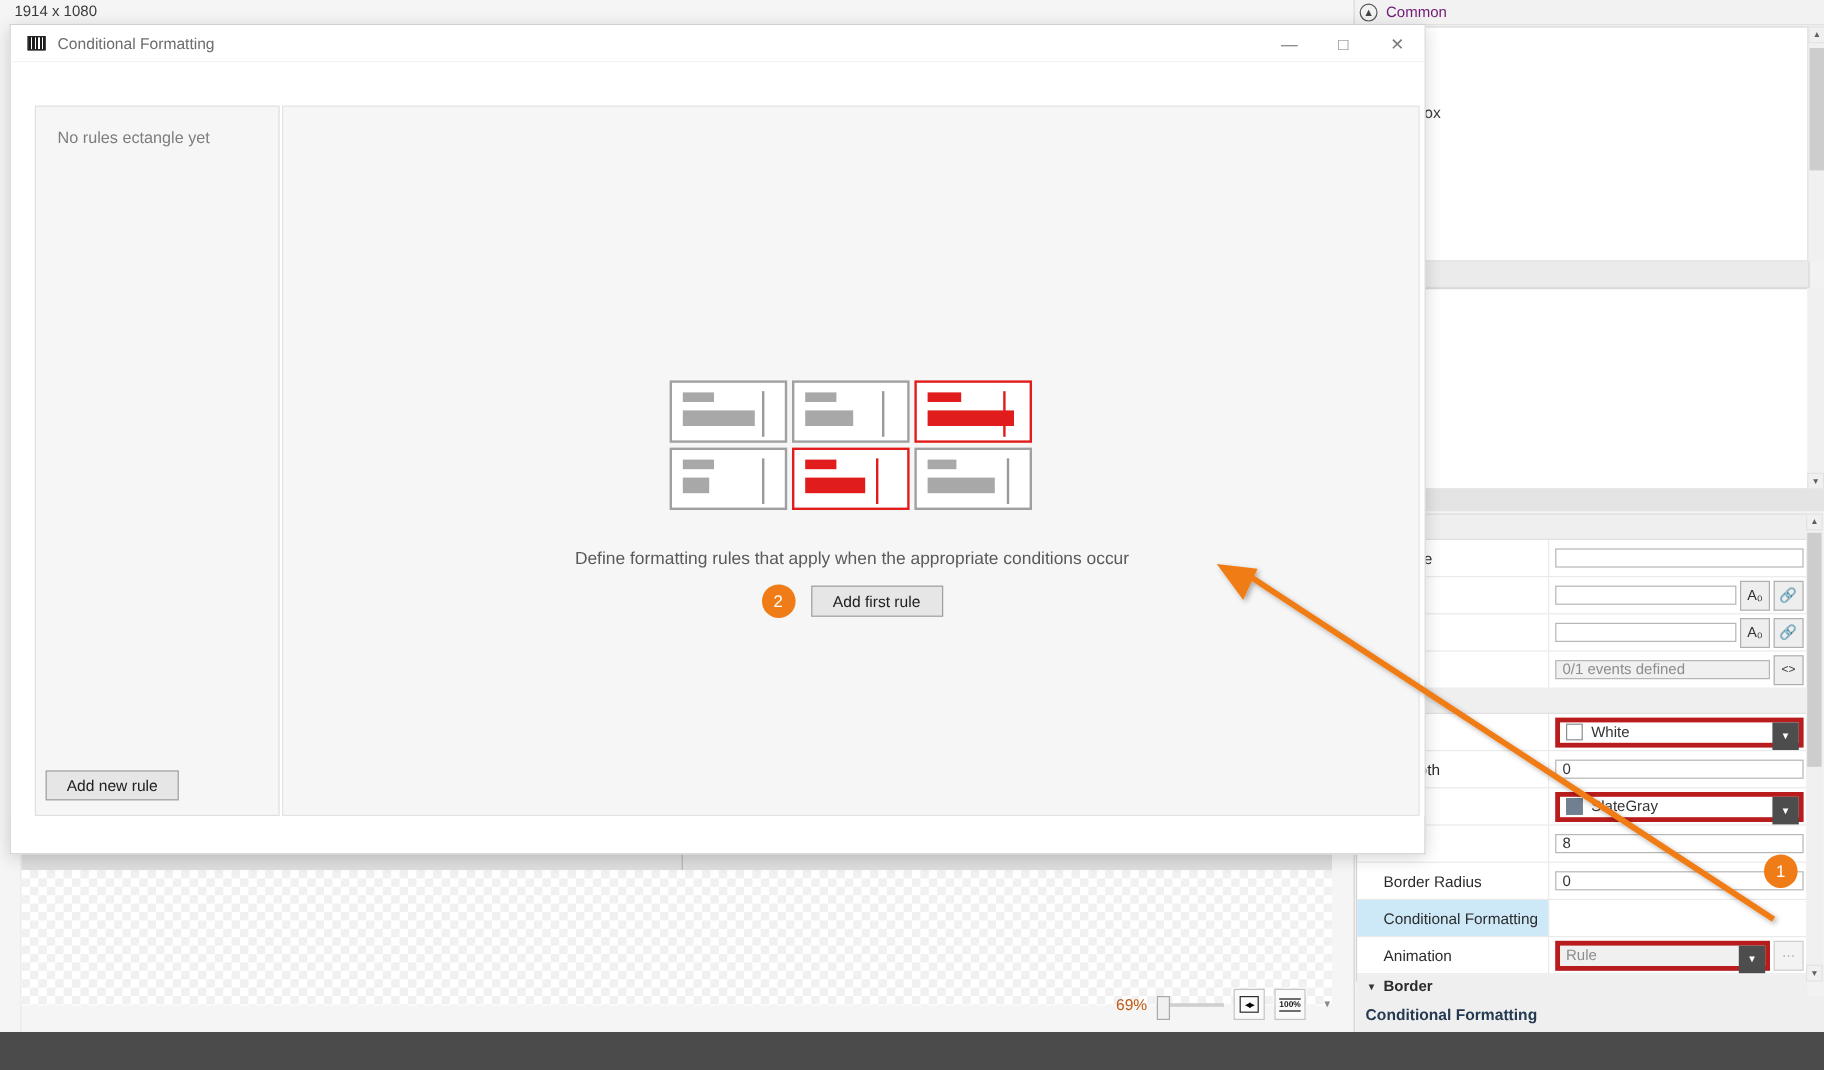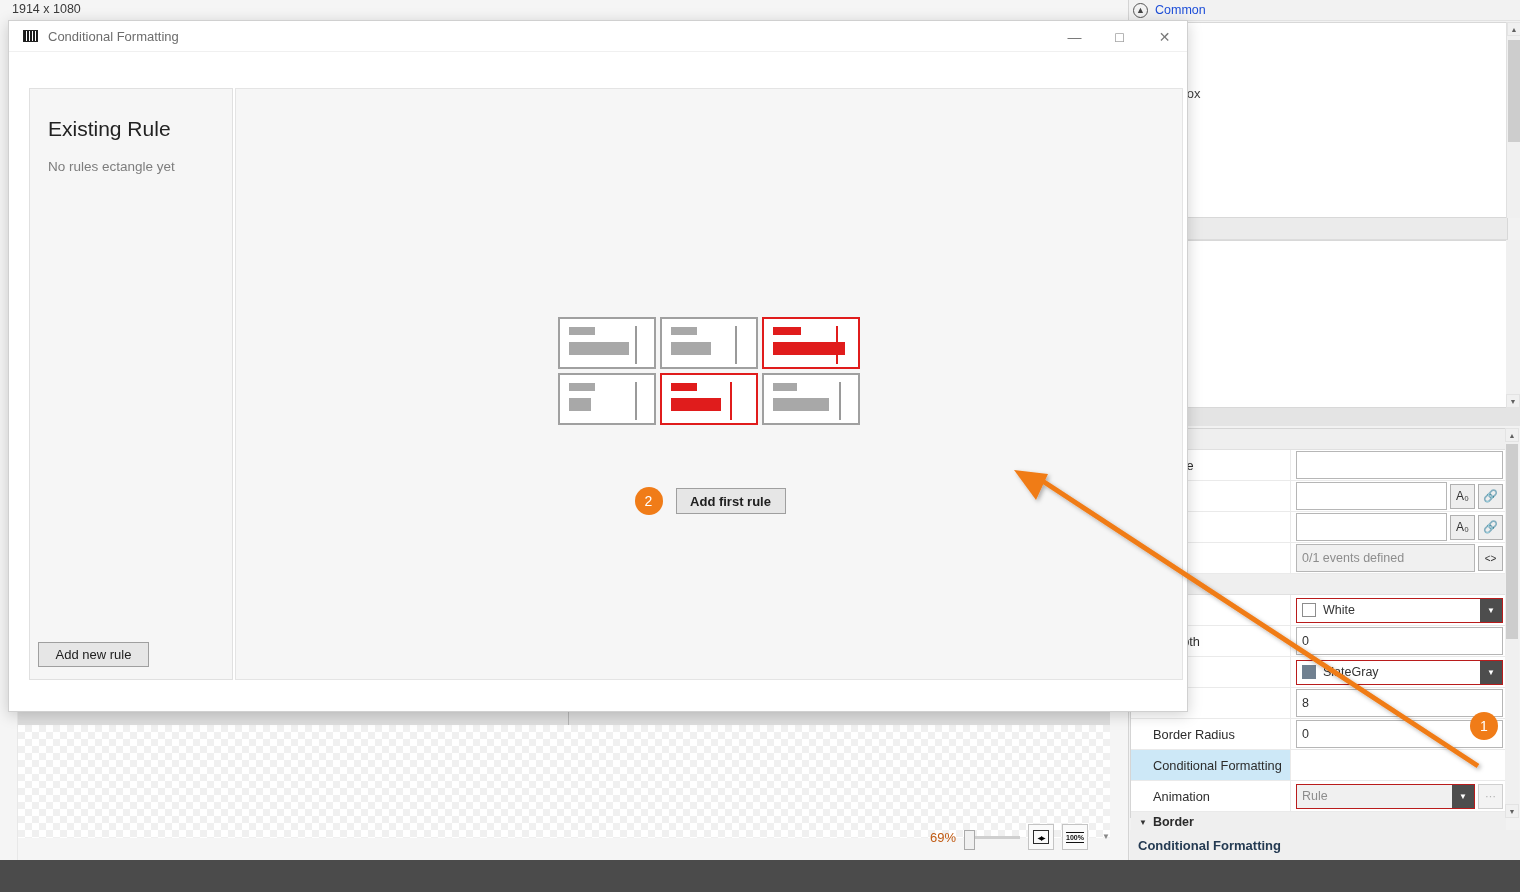--- a/index.html
+++ b/index.html
@@ -29,21 +29,21 @@
   .rp-header {
     position:absolute; left:0; top:0; width:392px; height:21px;
     background:#f2f2f2; display:flex; align-items:center; gap:7px; padding-left:4px;
     border-bottom:1px solid #e2e2e2;
   }
   .circ-icon {
     width:15px; height:15px; border:1.3px solid #555; border-radius:50%;
     display:flex; align-items:center; justify-content:center;
     font-size:9px; color:#444; line-height:1;
   }
-  .rp-header-title { font-size:12.5px; color:#1d4ed8; }
+  .rp-header-title { font-size:12.5px; color:#701a75; }
 
   .toolbox {
     position:absolute; left:1px; top:22px; width:378px; height:196px;
     background:#ffffff; border:1px solid #d8d8d8;
   }
   .tb-item {
     height:28px; display:flex; align-items:center; padding-left:6px;
     font-size:13px; color:#3d3d3d;
   }
   .tb-scroll {
@@ -91,31 +91,31 @@
     height:31px; display:flex; align-items:stretch;
     border-bottom:1px solid #eaeaea;
   }
   .prop-label {
     width:160px; display:flex; align-items:center; padding-left:22px;
     font-size:12.8px; color:#2c2c2c; border-right:1px solid #eaeaea;
   }
   .prop-label.sel { background:#cde8f7; }
   .prop-val { flex:1; display:flex; align-items:center; padding:3px 3px 3px 5px; gap:3px; }
   .txtbox {
-    flex:1; height:28px; border:1px solid #b6b6b6; background:#fff;
+    flex:1; height:16px; border:1px solid #b6b6b6; background:#fff;
     display:flex; align-items:center; padding-left:5px; font-size:12.5px; color:#333;
   }
   .txtbox.gray { background:#f0f0f0; color:#8d8d8d; }
   .sq-btn {
     width:25px; height:25px; border:1px solid #b0b0b0; background:#eeeeee;
     display:flex; align-items:center; justify-content:center;
     font-size:12px; color:#333;
   }
   .combo {
-    flex:1; height:25px; border:1px solid #b91c1c; background:#fff;
+    flex:1; height:25px; border:4px solid #b91c1c; background:#fff;
     display:flex; align-items:center; position:relative; font-size:12.5px; color:#333;
   }
   .combo .sw { width:14px; height:14px; border:1px solid #8d8d8d; margin:0 7px 0 5px; }
   .combo .dd {
     position:absolute; right:0; top:0; width:22px; height:23px; background:#4d4d4d;
     display:flex; align-items:center; justify-content:center; color:#fff; font-size:8px;
   }
   .combo.disabled { background:#f0f0f0; color:#8d8d8d; }
   .dots-btn {
     width:25px; height:25px; border:1px solid #cfcfcf; background:#f3f3f3;
@@ -233,21 +233,21 @@
     font-size:14.5px; color:#5a5a5a;
   }
   .addfirst-wrap {
     position:absolute; left:0; top:398px; width:948px;
     display:flex; align-items:center; justify-content:center; gap:13px;
   }
   .badge {
     width:28px; height:28px; border-radius:50%; background:#f07c18;
     color:#ffffff; font-size:14px; display:flex; align-items:center; justify-content:center;
   }
-  .add-first { width:110px; height:26px;font-weight:bold; }
+  .add-first { width:110px; height:26px; }
 
   .dlg-foot { position:absolute; left:0; top:659px; width:1178px; height:32px; background:#ffffff; }
   .btn-dark {
     background:#4b4b4b; color:#ffffff; font-size:13.5px;
     display:flex; align-items:center; justify-content:center; border:none;
   }
   .ok-btn { position:absolute; right:122px; top:9px; width:75px; height:27px; }
   .cancel-btn { position:absolute; right:20px; top:9px; width:75px; height:27px; }
 
   
@@ -459,21 +459,20 @@
       <div class="dlg-btns">
         <div class="dlg-btn">—</div>
         <div class="dlg-btn">□</div>
         <div class="dlg-btn">✕</div>
       </div>
     </div>
 
     <div class="dlg-body">
 
       <div class="dlg-left">
-        <h2>Existing Rule</h2>
         <div class="sub">No rules ectangle yet</div>
         <div class="btn-grey add-new-rule">Add new rule</div>
       </div>
 
       <div class="dlg-main">
 
         <div class="tiles">
           <div class="tile-row">
             <div class="tile">
               <div class="bar g" style="left:9px;top:8px;width:26px;height:8px;"></div>
@@ -503,20 +502,21 @@
               <div class="divider redv" style="left:68px;"></div>
             </div>
             <div class="tile">
               <div class="bar g" style="left:9px;top:8px;width:24px;height:8px;"></div>
               <div class="bar g" style="left:9px;top:23px;width:56px;height:13px;"></div>
               <div class="divider" style="left:75px;"></div>
             </div>
           </div>
         </div>
 
+        <div class="caption">Define formatting rules that apply when the appropriate conditions occur</div>
 
         <div class="addfirst-wrap">
           <div class="badge">2</div>
           <div class="btn-grey add-first">Add first rule</div>
         </div>
       </div>
     </div>
 
   </div>
 

